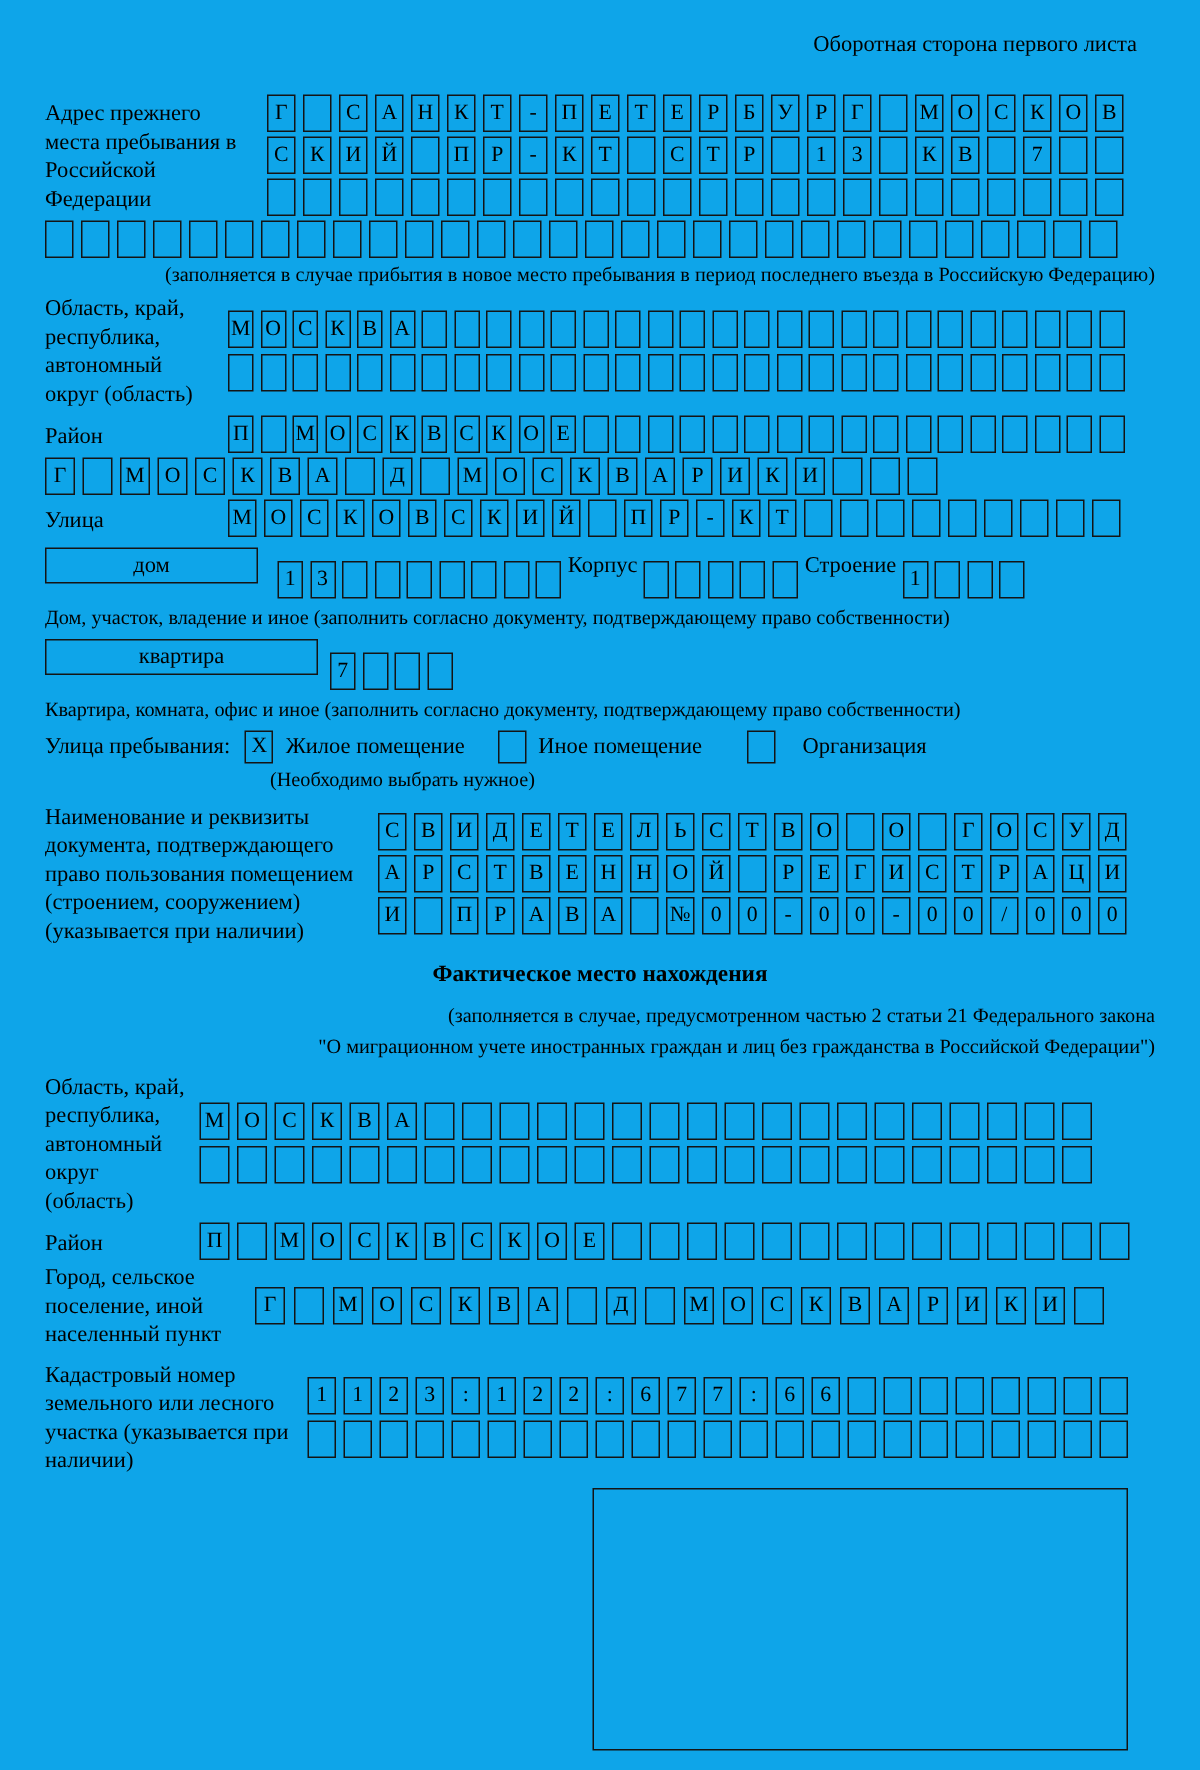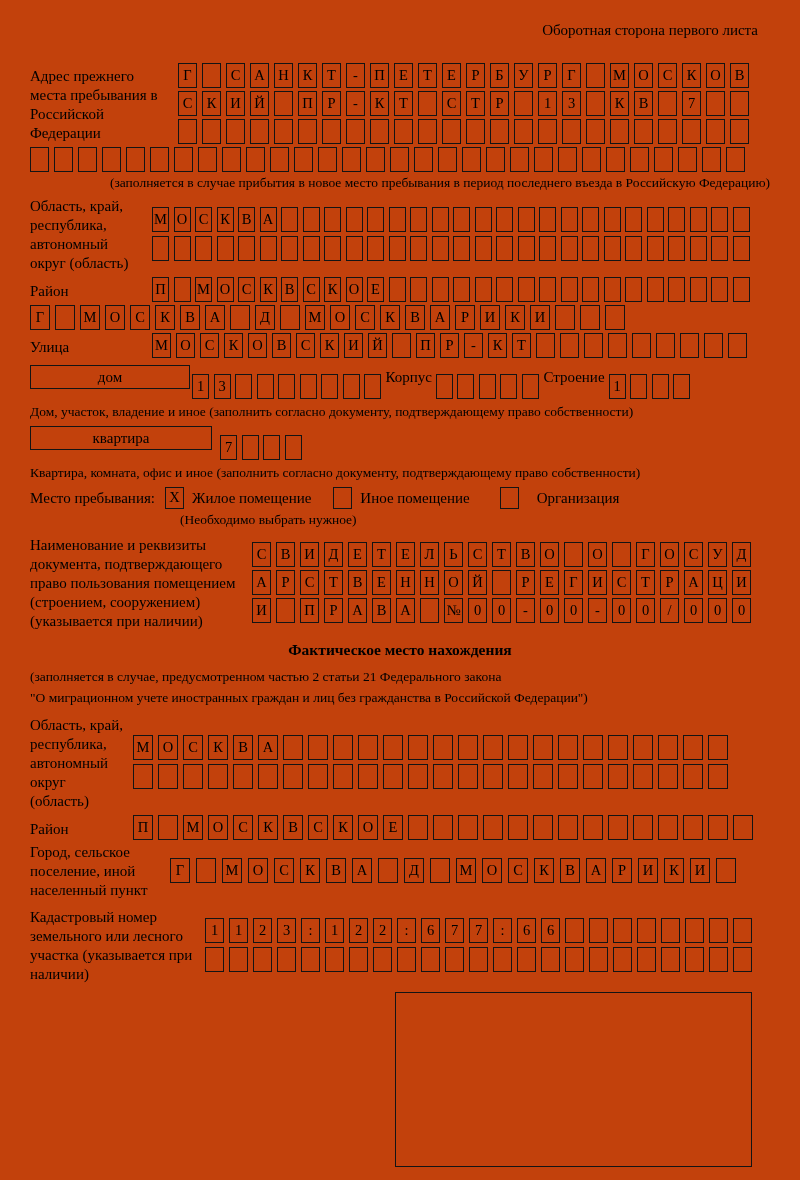--- a/index.html
+++ b/index.html
@@ -1,18 +1,18 @@
 <!DOCTYPE html>
 <html><head>
 <meta charset="utf-8">
 <style>
   html,body{margin:0;padding:0;background:#fff;color:#000;
     font-family:"Liberation Serif","DejaVu Serif",serif;}
   .page{position:relative;width:800px;height:1180px;box-sizing:border-box;
-    padding:22px 30px 0 30px;overflow:hidden;background:#c2410c;}
+    padding:22px 30px 0 30px;overflow:hidden;background:#0ea5e9;}
   .header-note{text-align:right;font-size:15px;padding-right:12px;margin-bottom:24px;}
 
   .field{display:flex;align-items:center;}
   .label{font-size:15px;line-height:1.27;flex-shrink:0;box-sizing:border-box;padding-right:8px;}
 
   .cellrow{white-space:nowrap;margin-bottom:3px;line-height:0;}
   .cell{display:inline-block;box-sizing:border-box;border:1.6px solid #141414;
     height:25px;line-height:22px;text-align:center;font-size:14.5px;vertical-align:top;
     font-family:"Liberation Serif","DejaVu Serif",serif;}
   .p24 .cell{width:19px;margin-right:5px;}
@@ -22,31 +22,31 @@
 
   .caption{font-size:13.5px;margin:2px 0 6px 0;}
   .caption.center{text-align:right;}
   .section-title{text-align:center;font-weight:bold;font-size:15.5px;margin:6px 0 8px 0;}
 
   .w148{width:148px;} .w122{width:122px;} .w222{width:222px;}
   .w103{width:103px;} .w140{width:140px;} .w175{width:175px;}
 
   .inline-box{display:inline-flex;box-sizing:border-box;border:1.6px solid #141414;height:24px;
     align-items:center;justify-content:center;font-size:15px;vertical-align:top;}
-  .dom-box{width:160px;margin-right:2px;}
+  .dom-box{width:142px;margin-right:13px;}
   .kv-box{width:182px;margin-right:8px;}
   .inline-label{font-size:15px;line-height:24px;vertical-align:top;display:inline-block;}
   .dom-line,.kv-line{white-space:nowrap;margin-bottom:2px;}
 
   .mesto-row{display:flex;align-items:center;margin-top:6px;font-size:15px;}
   .checkbox{display:inline-block;box-sizing:border-box;width:19px;height:22px;border:1.7px solid #141414;
     text-align:center;line-height:19px;font-size:14.5px;flex-shrink:0;}
   .mesto-note{font-size:13.5px;margin:3px 0 8px 150px;}
 
-  .fact-note{text-align:left;font-size:13.5px;line-height:1.5;}
+  .fact-note{text-align:right;font-size:13.5px;line-height:1.5;}
   .stamp-box{box-sizing:border-box;border:1.8px solid #141414;width:357px;height:175px;
     margin:8px 0 4px 365px;}
   .mt4{margin-top:4px;} .mt8{margin-top:8px;} .mt10{margin-top:10px;}
 </style>
 </head>
 <body>
 
 <div class="page">
 
   <div class="header-note">Оборотная сторона первого листа</div>
@@ -93,21 +93,21 @@
   <div class="caption">Дом, участок, владение и иное (заполнить согласно документу, подтверждающему право собственности)</div>
 
   <div class="kv-line">
     <span class="inline-box kv-box">
         <span>квартира</span>
       </span><span class="cellrow p21" style="display:inline-block"><span class="cell">7</span><span class="cell"></span><span class="cell"></span><span class="cell"></span></span>
   </div>
   <div class="caption">Квартира, комната, офис и иное (заполнить согласно документу, подтверждающему право собственности)</div>
 
   <div class="mesto-row">
-    <span>Место пребывания:</span>
+    <span>Улица пребывания:</span>
     <span class="checkbox" style="margin-left:10px">X</span>
     <span style="margin-left:8px">Жилое помещение</span>
     <span class="checkbox" style="margin-left:22px"></span>
     <span style="margin-left:8px">Иное помещение</span>
     <span class="checkbox" style="margin-left:30px"></span>
     <span style="margin-left:18px">Организация</span>
   </div>
   <div class="mesto-note">(Необходимо выбрать нужное)</div>
 
   <div class="field">

